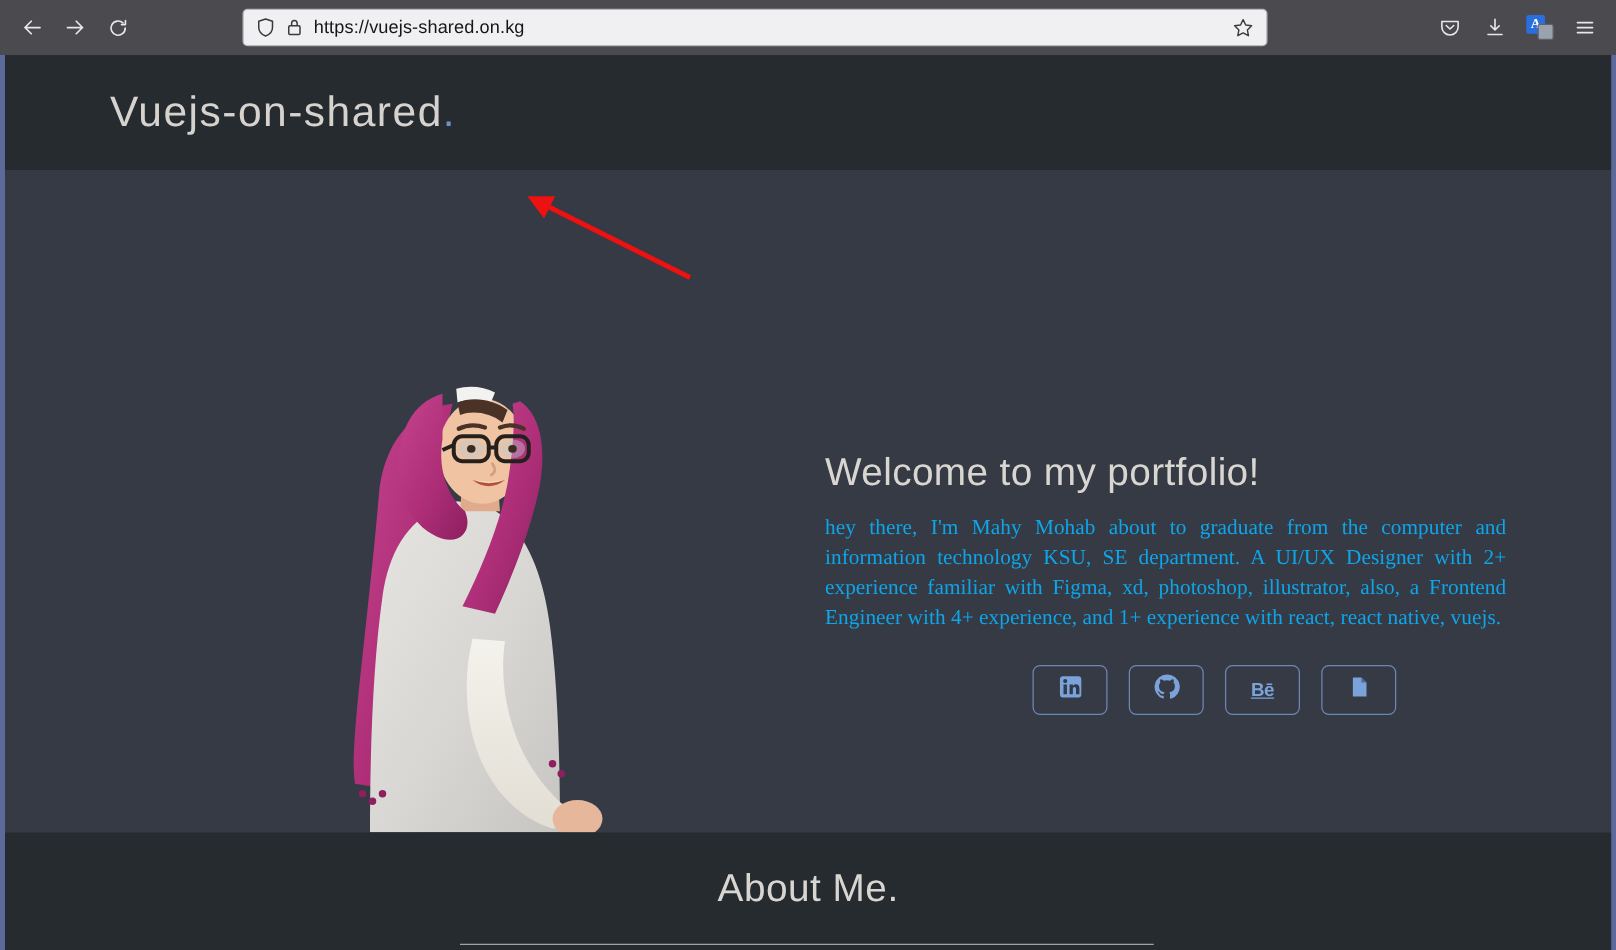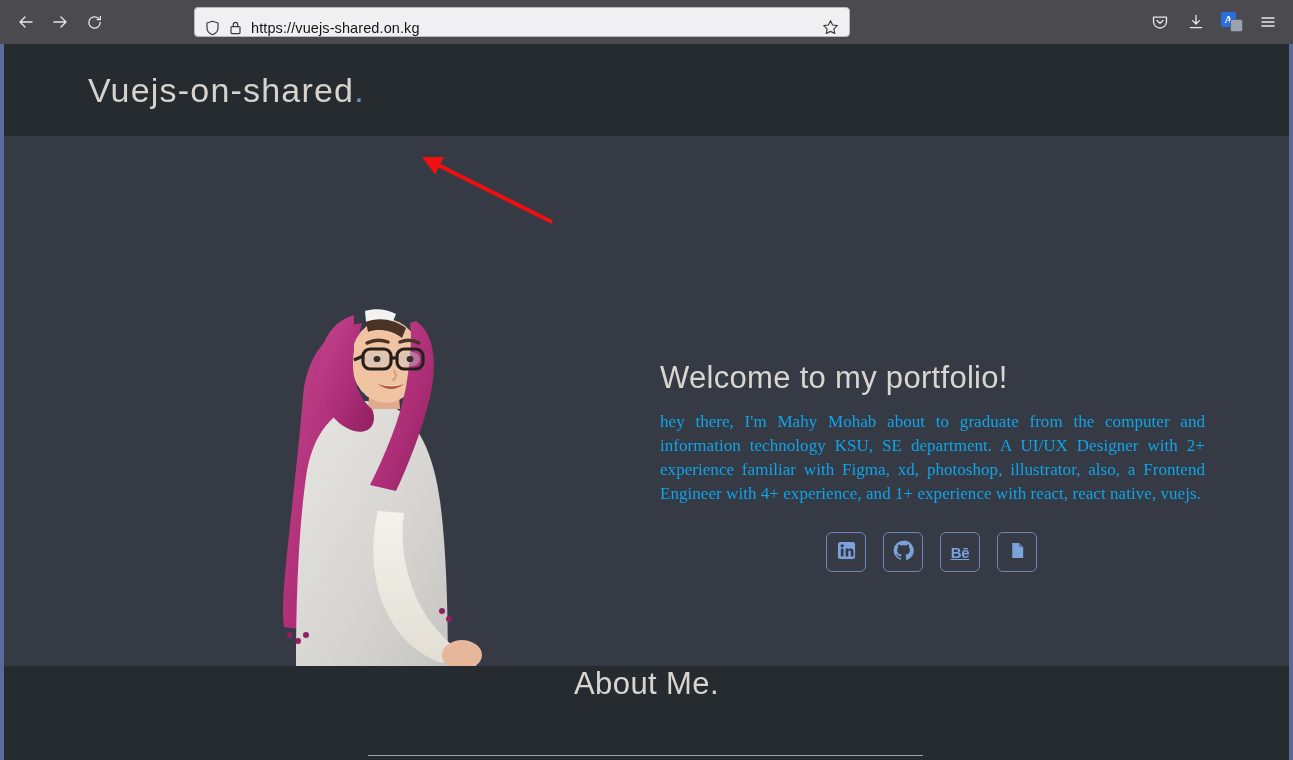--- a/index.html
+++ b/index.html
@@ -26,27 +26,27 @@
     border-radius: 4px;
     color: #e8e8ea;
     flex: 0 0 auto;
   }
   .nav-btn svg { display: block; }
   .urlbar-wrap {
     flex: 0 0 auto;
     margin-left: 82px;
   }
   .urlbar {
-    width: 656px;
+    width: 820px;
     height: 30px;
     background: #f0f0f2;
     border: 1px solid #b9b9bd;
     border-radius: 4px;
     display: flex;
-    align-items: flex-end;
+    align-items: center;
     padding: 0 10px;
     gap: 9px;
   }
   .urlbar .url-text {
     flex: 1;
     font-size: 14.5px;
     color: #16161a;
     letter-spacing: 0.1px;
     white-space: nowrap;
     overflow: hidden;
@@ -179,21 +179,21 @@
     letter-spacing: 0.05px;
     font-family: Liberation Serif, serif;
   }
   .social-row {
     display: flex;
     gap: 17px;
     margin-top: 26px;
     padding-left: 166px;
   }
   .social-btn {
-    width: 40px; height: 40px;
+    width: 60px; height: 40px;
     border: 1px solid #6d86b5;
     border-radius: 6px;
     display: flex;
     align-items: center;
     justify-content: center;
     color: #7ba3d9;
     background: transparent;
   }
   .social-btn .behance {
     font-size: 15px;
@@ -203,20 +203,21 @@
   }
 
   
   .about-section {
     background: #262b2f;
     height: 110px;
     position: relative;
   }
   .about-title {
     text-align: center;
+    padding-top: 27px;
     font-size: 31px;
     font-weight: 400;
     color: #d9d6d2;
     letter-spacing: 0.4px;
   }
   .about-rule {
     position: absolute;
     left: 368px;
     top: 89px;
     width: 555px;

